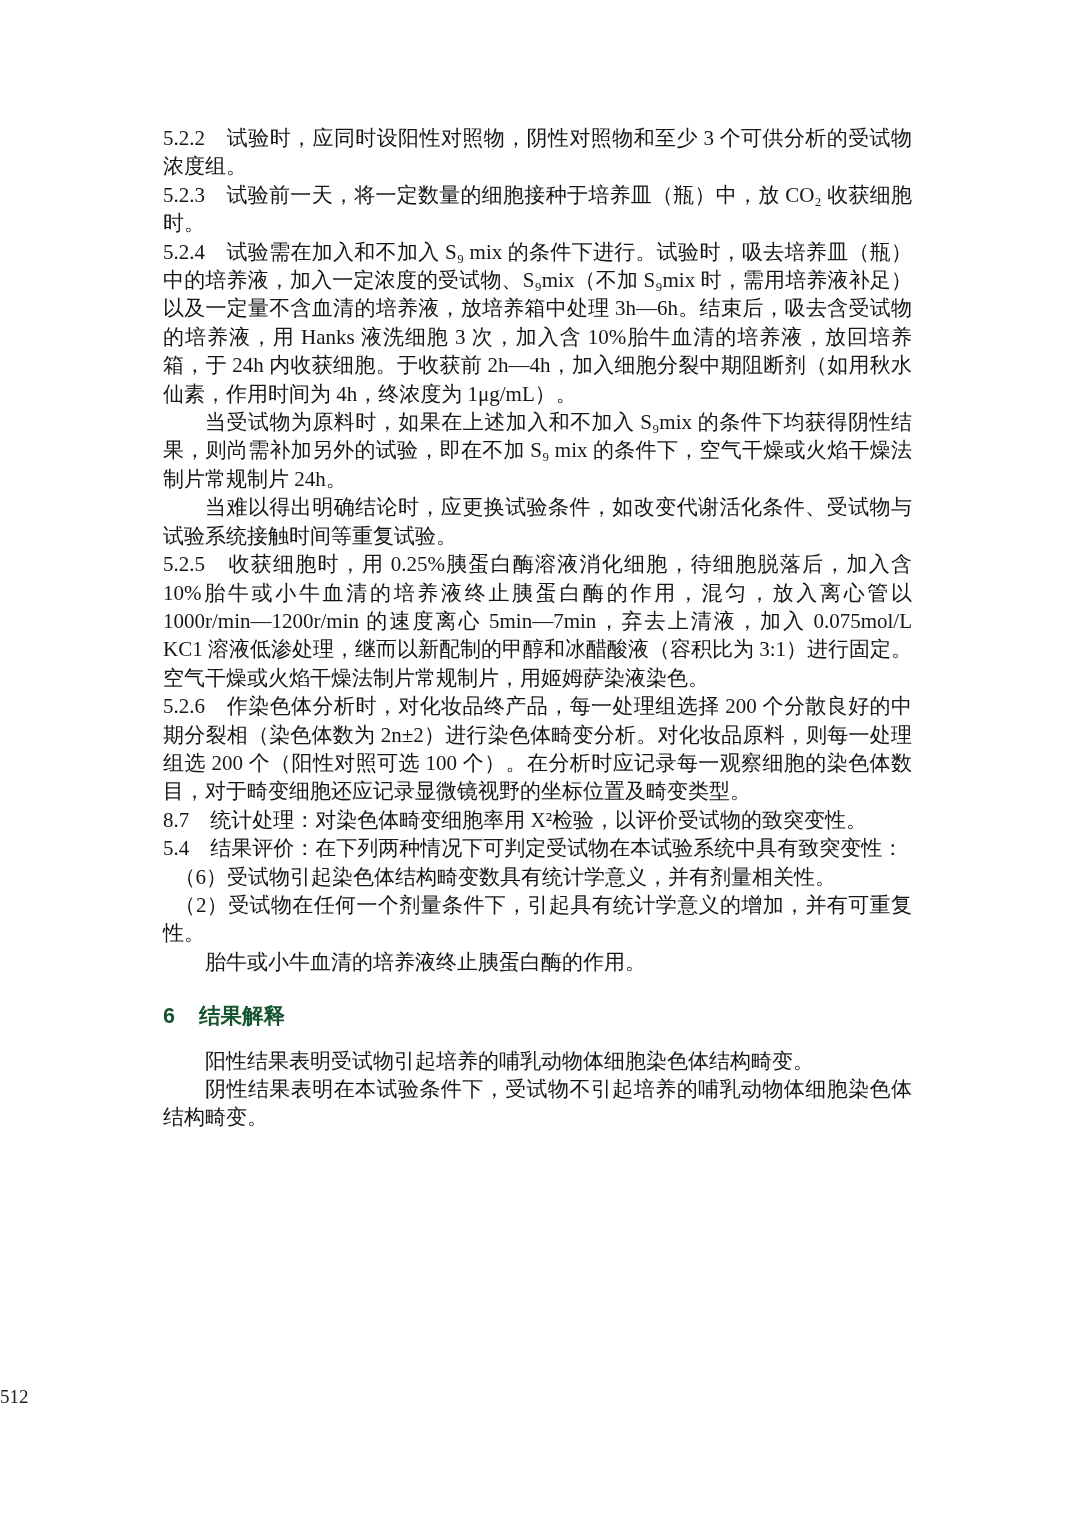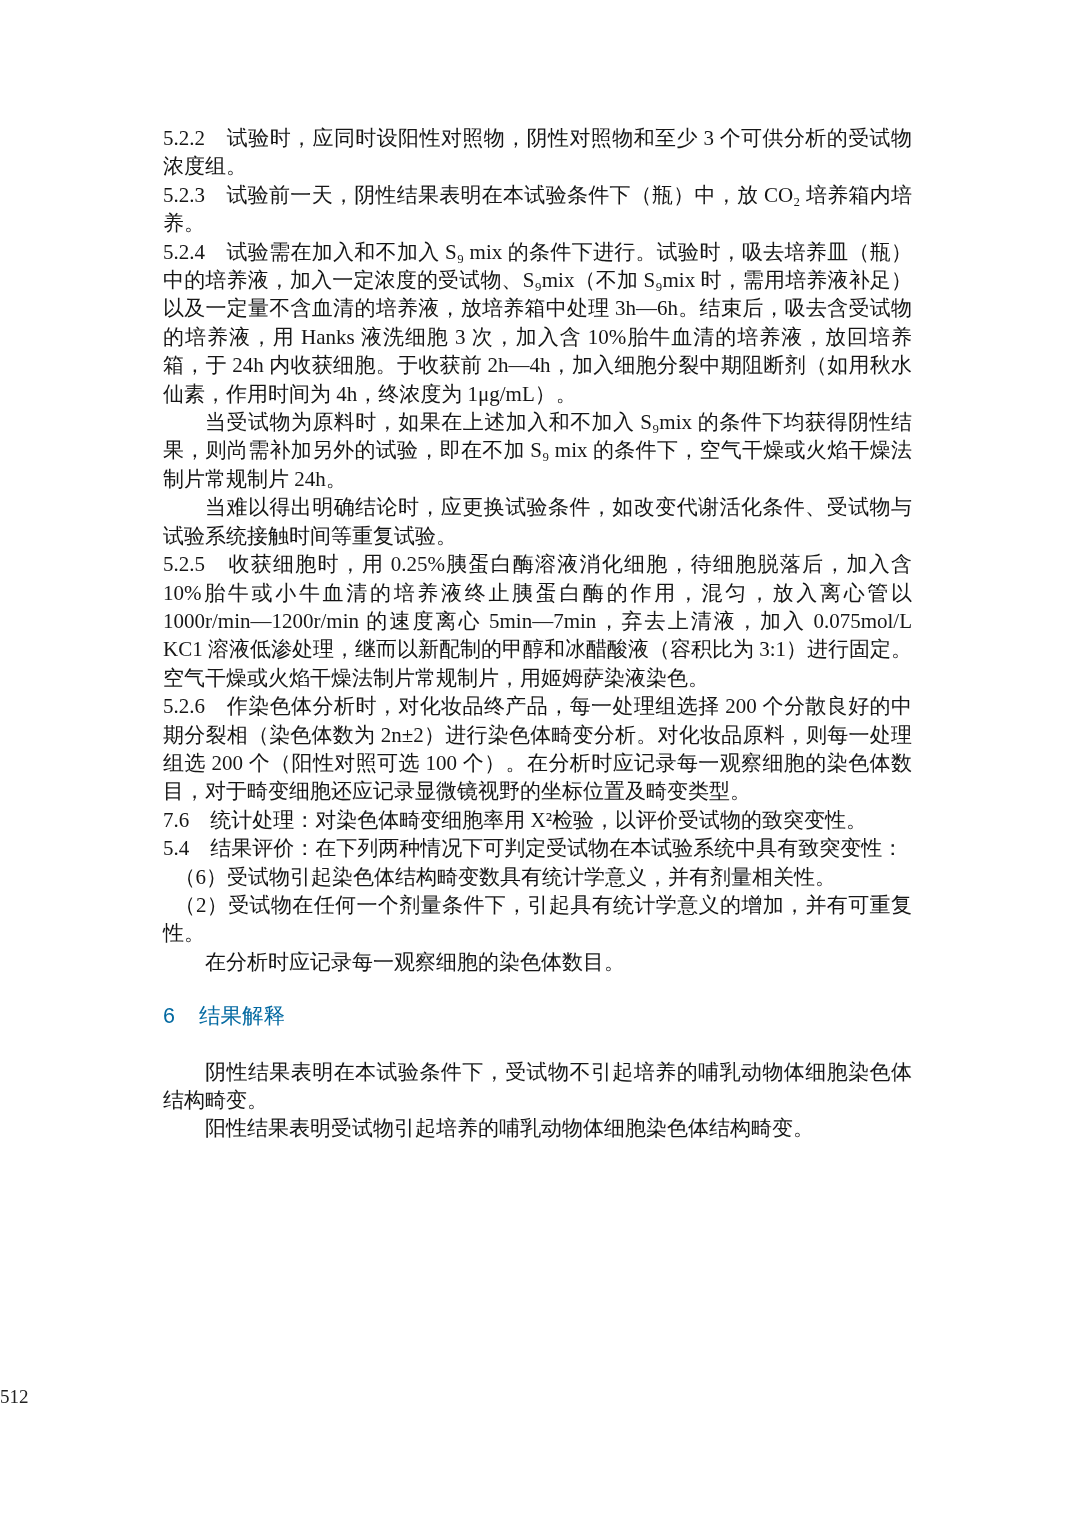--- a/index.html
+++ b/index.html
@@ -26,61 +26,61 @@
     text-align: justify;
   }
   .content p {
     margin: 0;
     padding: 0;
   }
   p.plain  { text-indent: 0; }
   p.indent { text-indent: 2em; }
   p.list   { text-indent: 0.55em; }
   h2.section-heading {
-    margin: 26px 0 27px 0;
+    margin: 26px 0 16px 0;
     font-family: "Liberation Sans", "DejaVu Sans", sans-serif;
     font-size: 21.5px;
     line-height: 28.4px;
-    font-weight: normal;
-    color: #0369a1;
+    font-weight: bold;
+    color: #14532d;
   }
   h2.section-heading .sec-num   { display: inline-block; }
   h2.section-heading .sec-title { display: inline-block; margin-left: 18px; }
   .footer {
     position: absolute;
     top: 1385px;
     left: 0;
     width: 1074px;
     text-align: left;
     font-size: 19px;
     line-height: 24px;
     color: #222;
   }
 </style>
 </head>
 <body>
 
 <div class="page">
   <div class="content">
     <p class="plain">5.2.2　试验时，应同时设阳性对照物，阴性对照物和至少 3 个可供分析的受试物浓度组。</p>
-    <p class="plain">5.2.3　试验前一天，阴性结果表明在本试验条件下（瓶）中，放 CO₂ 培养箱内培养。</p>
+    <p class="plain">5.2.3　试验前一天，将一定数量的细胞接种于培养皿（瓶）中，放 CO₂ 收获细胞时。</p>
     <p class="plain">5.2.4　试验需在加入和不加入 S₉ mix 的条件下进行。试验时，吸去培养皿（瓶）中的培养液，加入一定浓度的受试物、S₉mix（不加 S₉mix 时，需用培养液补足）以及一定量不含血清的培养液，放培养箱中处理 3h—6h。结束后，吸去含受试物的培养液，用 Hanks 液洗细胞 3 次，加入含 10%胎牛血清的培养液，放回培养箱，于 24h 内收获细胞。于收获前 2h—4h，加入细胞分裂中期阻断剂（如用秋水仙素，作用时间为 4h，终浓度为 1μg/mL）。</p>
     <p class="indent">当受试物为原料时，如果在上述加入和不加入 S₉mix 的条件下均获得阴性结果，则尚需补加另外的试验，即在不加 S₉ mix 的条件下，空气干燥或火焰干燥法制片常规制片 24h。</p>
     <p class="indent">当难以得出明确结论时，应更换试验条件，如改变代谢活化条件、受试物与试验系统接触时间等重复试验。</p>
     <p class="plain">5.2.5　收获细胞时，用 0.25%胰蛋白酶溶液消化细胞，待细胞脱落后，加入含 10%胎牛或小牛血清的培养液终止胰蛋白酶的作用，混匀，放入离心管以 1000r/min—1200r/min 的速度离心 5min—7min，弃去上清液，加入 0.075mol/L KC1 溶液低渗处理，继而以新配制的甲醇和冰醋酸液（容积比为 3:1）进行固定。空气干燥或火焰干燥法制片常规制片，用姬姆萨染液染色。</p>
     <p class="plain">5.2.6　作染色体分析时，对化妆品终产品，每一处理组选择 200 个分散良好的中期分裂相（染色体数为 2n±2）进行染色体畸变分析。对化妆品原料，则每一处理组选 200 个（阳性对照可选 100 个）。在分析时应记录每一观察细胞的染色体数目，对于畸变细胞还应记录显微镜视野的坐标位置及畸变类型。</p>
-    <p class="plain">7.6　统计处理：对染色体畸变细胞率用 X²检验，以评价受试物的致突变性。</p>
+    <p class="plain">8.7　统计处理：对染色体畸变细胞率用 X²检验，以评价受试物的致突变性。</p>
     <p class="plain">5.4　结果评价：在下列两种情况下可判定受试物在本试验系统中具有致突变性：</p>
     <p class="list">（6）受试物引起染色体结构畸变数具有统计学意义，并有剂量相关性。</p>
     <p class="list">（2）受试物在任何一个剂量条件下，引起具有统计学意义的增加，并有可重复性。</p>
-    <p class="indent">在分析时应记录每一观察细胞的染色体数目。</p>
+    <p class="indent">胎牛或小牛血清的培养液终止胰蛋白酶的作用。</p>
 
     <h2 class="section-heading">
       <span class="sec-num">6</span>
       <span class="sec-title">结果解释</span>
     </h2>
 
+    <p class="indent">阳性结果表明受试物引起培养的哺乳动物体细胞染色体结构畸变。</p>
     <p class="indent">阴性结果表明在本试验条件下，受试物不引起培养的哺乳动物体细胞染色体结构畸变。</p>
-    <p class="indent">阳性结果表明受试物引起培养的哺乳动物体细胞染色体结构畸变。</p>
   </div>
 
   <div class="footer">512</div>
 </div>
 
 </body></html>

